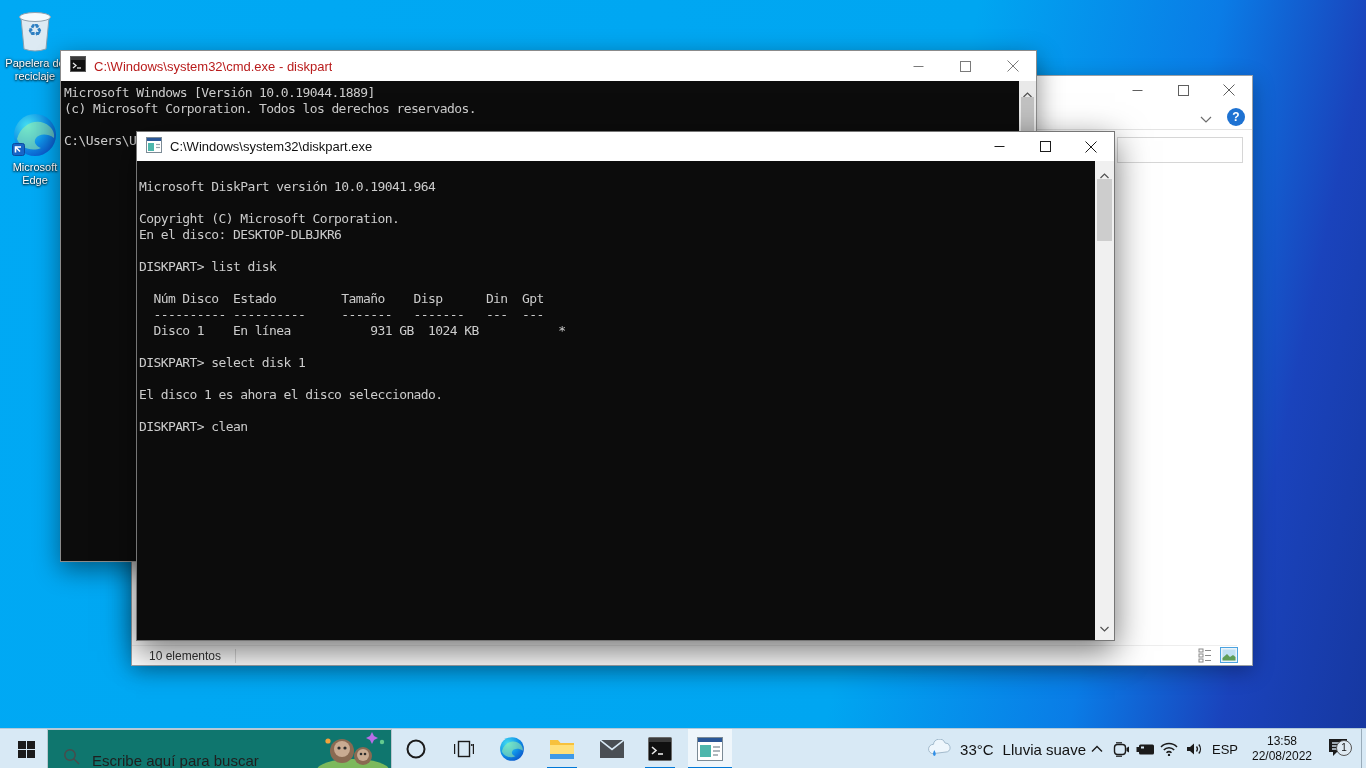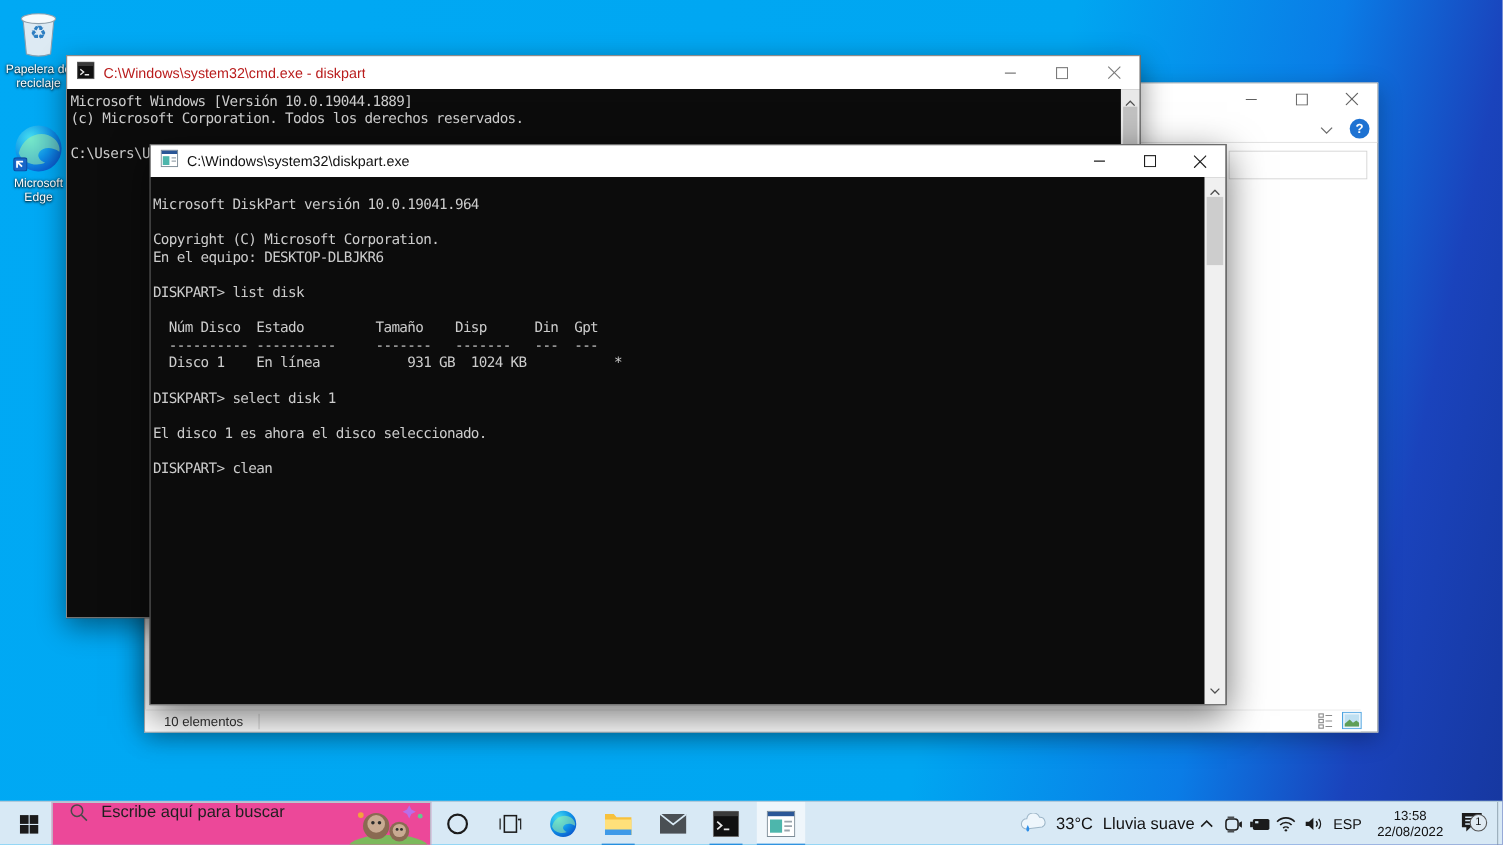--- a/index.html
+++ b/index.html
@@ -67,22 +67,22 @@
   .sbar .arr{position:absolute;left:0;right:0;text-align:center;}
   .sbar .thumb{position:absolute;left:2px;right:2px;background:#c1c1c1;}
 
   
   #taskbar{position:absolute;left:0;bottom:0;width:1366px;height:40px;background:#d8e9f5;
     border-top:1px solid rgba(110,145,170,.35);}
   .tb{position:absolute;top:0;height:40px;display:flex;align-items:center;justify-content:center;}
   .tb-underline{position:absolute;bottom:0;left:50%;transform:translateX(-50%);width:30px;height:2px;background:#0078d7;}
   .tb-active{background:rgba(255,255,255,.6);}
   .tb-active .tb-underline{width:44px;}
-  .tb-search{position:absolute;left:47px;top:0;width:345px;height:40px;background:#ec4899;
-    border:1px solid #b9c6cf;border-bottom:0;display:flex;align-items:flex-start;}
+  .tb-search{position:absolute;left:47px;top:0;width:345px;height:40px;background:#0f766e;
+    border:1px solid #b9c6cf;border-bottom:0;display:flex;align-items:flex-end;}
   .tb-search .ph{margin-left:12px;font-size:15px;color:#1f1f1f;white-space:nowrap;}
   .tb-search .mag{margin-left:15px;flex:0 0 auto;}
   .tb-search .art{position:absolute;right:0;top:0;}
   .tray-text{font-size:15px;color:#111;white-space:nowrap;}
   .tray-clock{font-size:12px;color:#111;text-align:center;line-height:15px;}
   .badge{position:absolute;right:-2px;bottom:4px;width:16px;height:16px;border-radius:50%;
     background:#dfeaf2;border:1px solid #555;font-size:10px;line-height:14px;text-align:center;color:#111;}
   .showdesk{position:absolute;right:0;top:0;width:5px;height:40px;border-left:1px solid rgba(90,110,125,.5);}
 </style>
 </head>
@@ -253,21 +253,21 @@
         <svg width="12" height="12">
             <line x1="0.5" y1="0.5" x2="11.5" y2="11.5" stroke="#1c1c1c" stroke-width="1"></line>
             <line x1="11.5" y1="0.5" x2="0.5" y2="11.5" stroke="#1c1c1c" stroke-width="1"></line>
           </svg>
       </div>
     </div>
     <div class="term">
       <div class="tline">Microsoft DiskPart versión 10.0.19041.964</div>
       <div class="tline"></div>
       <div class="tline">Copyright (C) Microsoft Corporation.</div>
-      <div class="tline">En el equipo: DESKTOP-DLBJKR6</div>
+      <div class="tline">En el disco: DESKTOP-DLBJKR6</div>
       <div class="tline"></div>
       <div class="tline">DISKPART&gt; list disk</div>
       <div class="tline"></div>
       <div class="tline">  Núm Disco  Estado         Tamaño    Disp      Din  Gpt</div>
       <div class="tline">  ---------- ----------     -------   -------   ---  ---</div>
       <div class="tline">  Disco 1    En línea           931 GB  1024 KB           *</div>
       <div class="tline"></div>
       <div class="tline">DISKPART&gt; select disk 1</div>
       <div class="tline"></div>
       <div class="tline">El disco 1 es ahora el disco seleccionado.</div>

